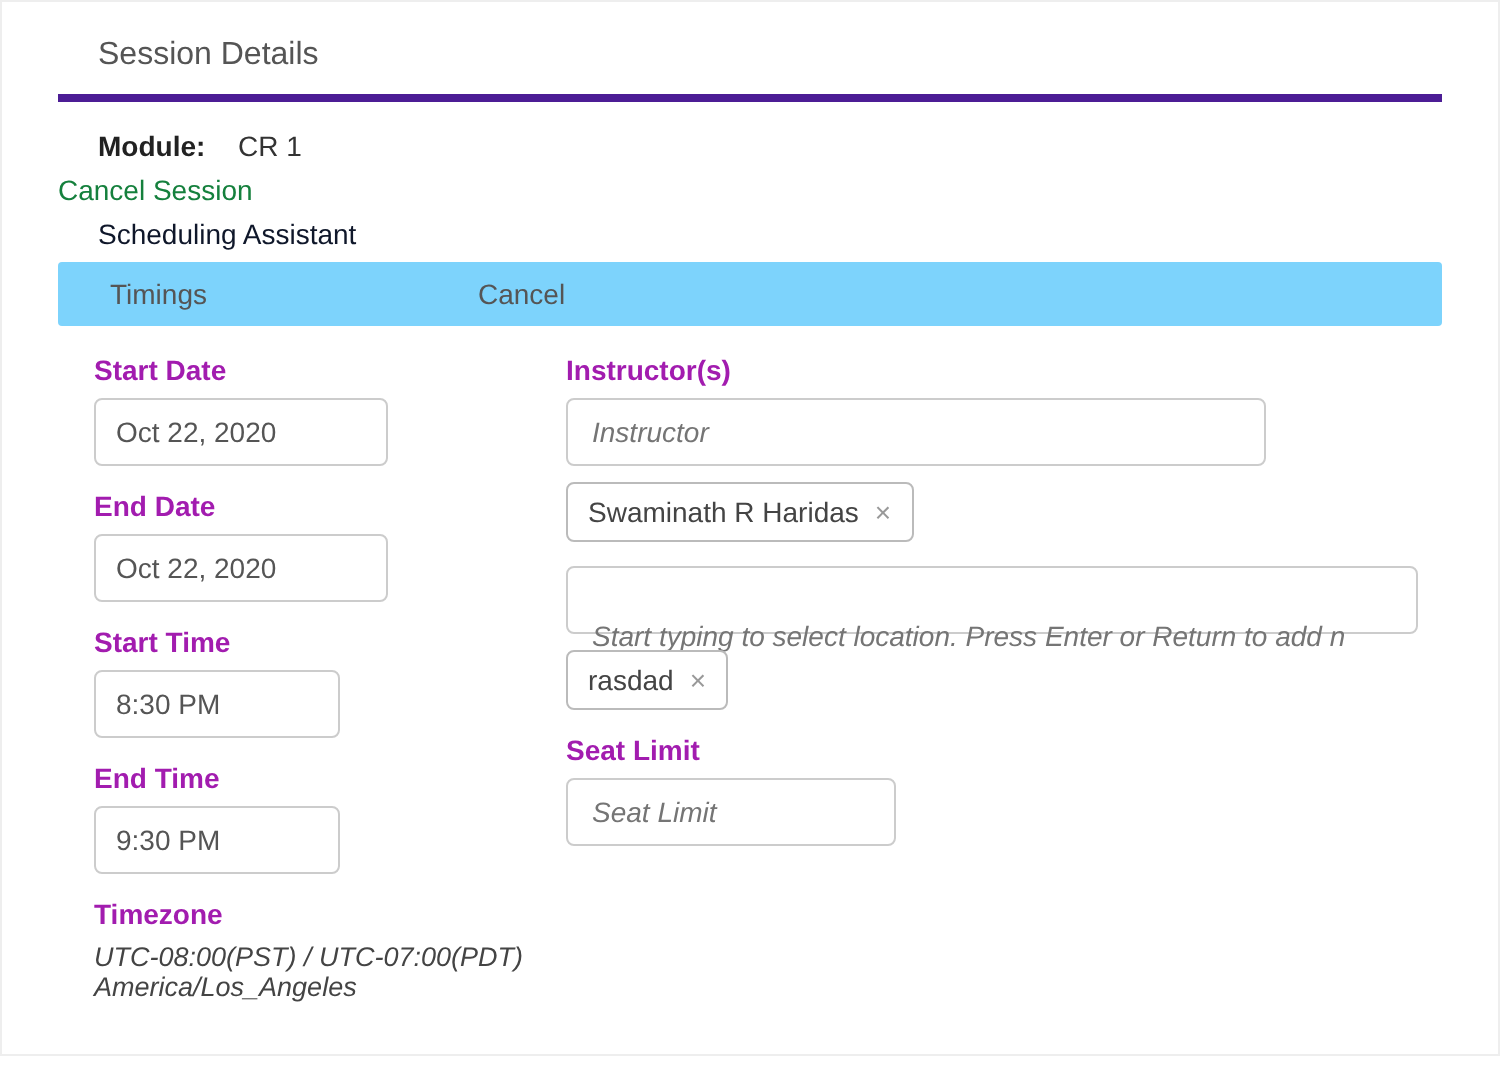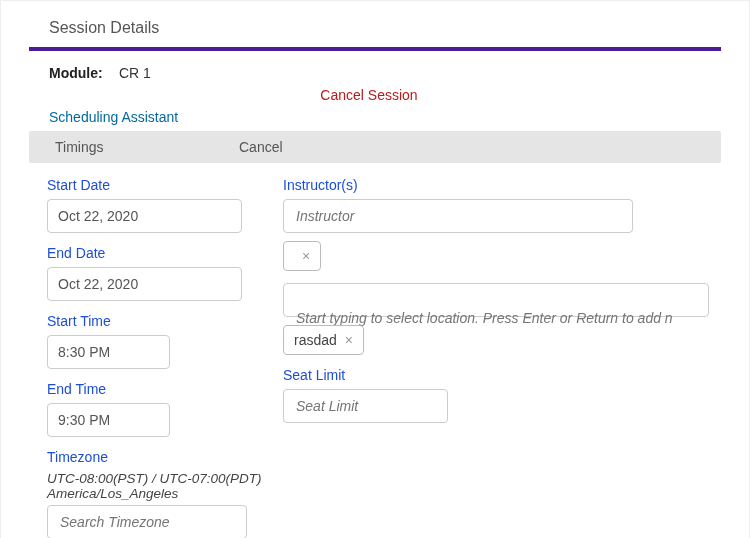--- a/index.html
+++ b/index.html
@@ -28,56 +28,56 @@
   }
   .module-label {
     font-weight: 600;
     color: #222;
     width: 70px;
   }
   .module-value {
     color: #333;
   }
   .cancel-session {
-    color: #b91c1c;
-    text-align: center;
+    color: #15803d;
+    text-align: left;
     padding: 6px 12px 6px 0;
     cursor: pointer;
   }
   .sched-link {
-    color: #0369a1;
+    color: #0f172a;
     padding: 0 8px 6px 20px;
     cursor: pointer;
   }
   .tabbar {
     display: flex;
-    background: #e5e5e5;
+    background: #7dd3fc;
     border-radius: 2px;
   }
   .tab {
     padding: 8px 16px;
     color: #555;
   }
   .tab.timings { flex: 0 0 200px; padding-left: 26px; }
   .tab.details { flex: 1; padding-left: 10px; }
   .form-area {
     display: flex;
     padding: 14px 12px 0 18px;
   }
   .col-left { flex: 0 0 220px; margin-right: 16px; }
   .col-right { flex: 1; }
   .group { margin-bottom: 12px; }
   .form-label {
-    font-weight: 400;
-    color: #1d4ed8;
+    font-weight: 700;
+    color: #a21caf;
     margin-bottom: 6px;
     display: block;
   }
   .input, .input-placeholder {
-    width: 195px;
+    width: 147px;
     height: 34px;
     border: 1px solid #ccc;
     border-radius: 4px;
     padding: 0 10px;
     display: flex;
     align-items: center;
     color: #555;
     background: #fff;
   }
   .input-placeholder { color: #9a9a9a; font-style: italic; }
@@ -157,35 +157,33 @@
       <div class="group">
         <span class="form-label">End Time</span>
         <div class="input input-narrow">
           <span>9:30 PM</span>
         </div>
       </div>
 
       <div class="group">
         <span class="form-label">Timezone</span>
         <div class="tz-text">UTC-08:00(PST) / UTC-07:00(PDT) America/Los_Angeles</div>
-        <div class="input input-placeholder tz-search">
-          <input class="textfield" style="font-style: italic; color: rgb(154, 154, 154);" placeholder="Search Timezone">
-        </div>
       </div>
 
     </div>
 
     <div class="col-right">
 
       <div class="group">
         <span class="form-label">Instructor(s)</span>
         <div class="input input-placeholder input-wide">
           <input class="textfield" style="font-style: italic; color: rgb(154, 154, 154);" placeholder="Instructor">
         </div>
         <div class="chip">
+          <span>Swaminath R Haridas</span>
           <span class="x">×</span>
         </div>
       </div>
 
       <div class="group">
         <div class="input input-placeholder venue-input">
           <input class="textfield" style="font-style: italic; color: rgb(154, 154, 154); margin-top: 36px;" placeholder="Start typing to select location. Press Enter or Return to add n">
         </div>
         <div class="chip">
           <span>rasdad</span>

